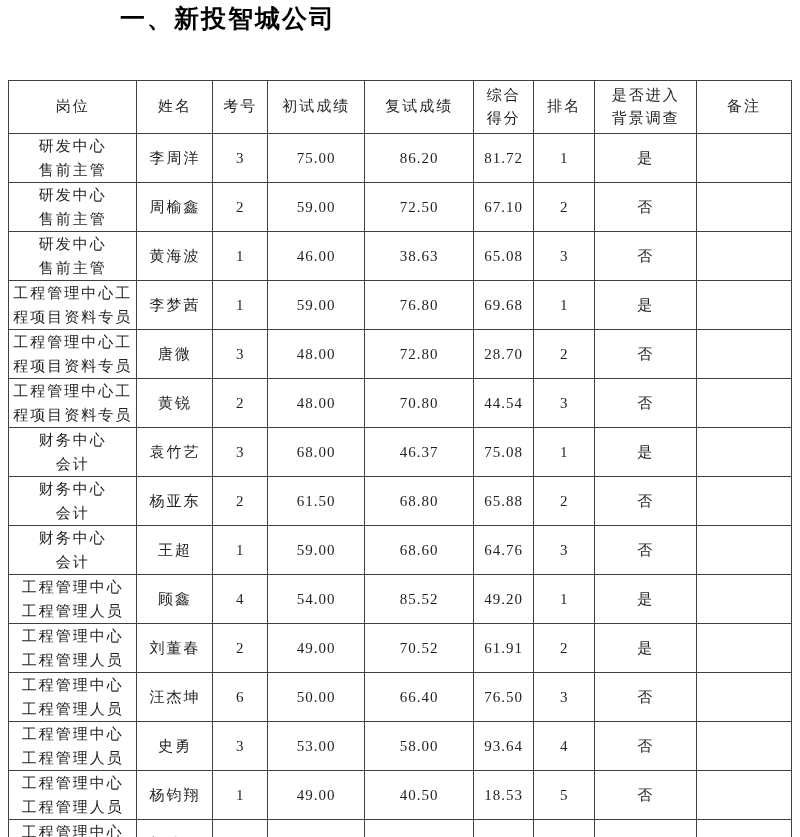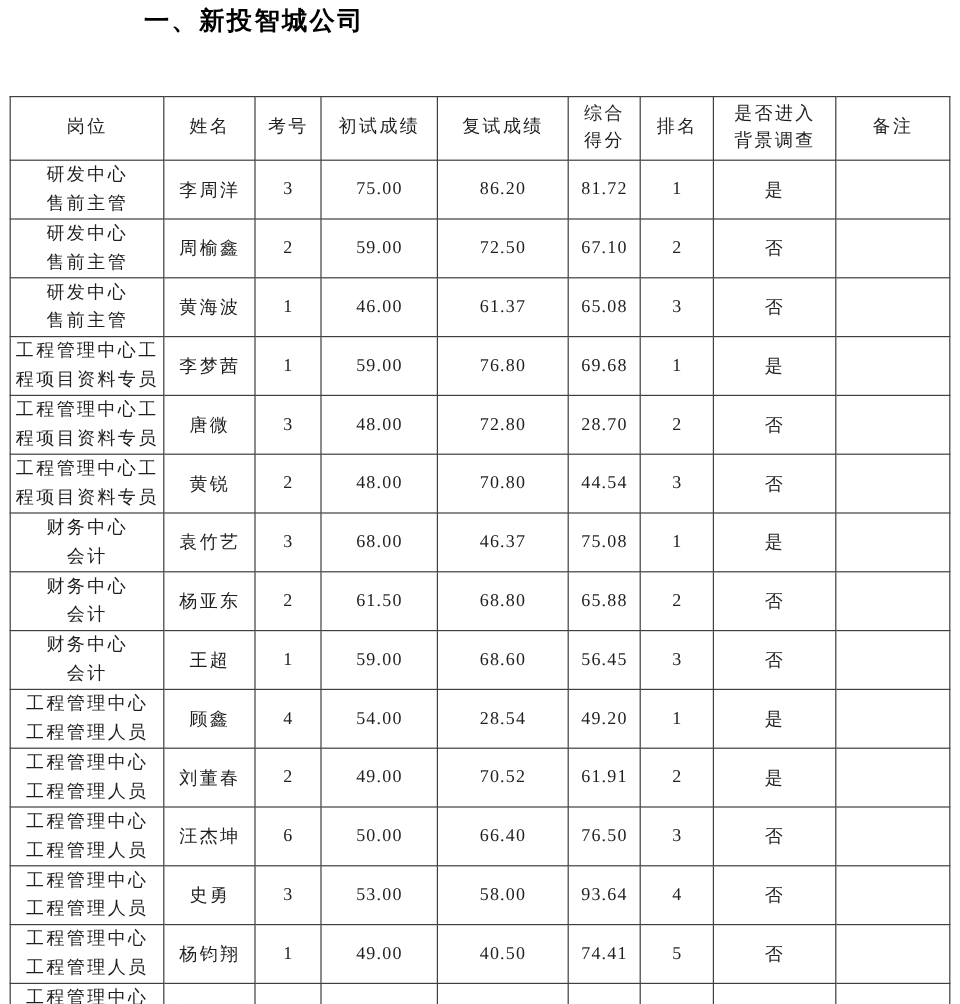--- a/index.html
+++ b/index.html
@@ -14,21 +14,21 @@
   }
   .page {
     width: 800px;
     height: 837px;
     background: #ffffff;
     overflow: hidden;
   }
   .doc-title {
     font-family: "Liberation Sans", "DejaVu Sans", sans-serif;
     font-weight: bold;
-    font-size: 21px;
+    font-size: 25px;
     color: #000000;
     letter-spacing: 2px;
     margin: 4px 0 0 120px;
     line-height: 28px;
   }
   table.results {
     border-collapse: collapse;
     table-layout: fixed;
     width: 784px;
     margin: 48px 0 0 8px;
@@ -125,21 +125,21 @@
           <td class="cell-num">2</td>
           <td class="cell-cjk">否</td>
           <td class="cell-cjk"></td>
         </tr>
         <tr>
           <td class="cell-position">研发中心
 售前主管</td>
           <td class="cell-cjk">黄海波</td>
           <td class="cell-num">1</td>
           <td class="cell-num">46.00</td>
-          <td class="cell-num">61.37</td>
+          <td class="cell-num">38.63</td>
           <td class="cell-num">65.08</td>
           <td class="cell-num">3</td>
           <td class="cell-cjk">否</td>
           <td class="cell-cjk"></td>
         </tr>
         <tr>
           <td class="cell-position">工程管理中心工
 程项目资料专员</td>
           <td class="cell-cjk">李梦茜</td>
           <td class="cell-num">1</td>
@@ -198,32 +198,32 @@
           <td class="cell-cjk">否</td>
           <td class="cell-cjk"></td>
         </tr>
         <tr>
           <td class="cell-position">财务中心
 会计</td>
           <td class="cell-cjk">王超</td>
           <td class="cell-num">1</td>
           <td class="cell-num">59.00</td>
           <td class="cell-num">68.60</td>
-          <td class="cell-num">56.45</td>
+          <td class="cell-num">64.76</td>
           <td class="cell-num">3</td>
           <td class="cell-cjk">否</td>
           <td class="cell-cjk"></td>
         </tr>
         <tr>
           <td class="cell-position">工程管理中心
 工程管理人员</td>
           <td class="cell-cjk">顾鑫</td>
           <td class="cell-num">4</td>
           <td class="cell-num">54.00</td>
-          <td class="cell-num">28.54</td>
+          <td class="cell-num">85.52</td>
           <td class="cell-num">49.20</td>
           <td class="cell-num">1</td>
           <td class="cell-cjk">是</td>
           <td class="cell-cjk"></td>
         </tr>
         <tr>
           <td class="cell-position">工程管理中心
 工程管理人员</td>
           <td class="cell-cjk">刘董春</td>
           <td class="cell-num">2</td>
@@ -258,21 +258,21 @@
           <td class="cell-cjk">否</td>
           <td class="cell-cjk"></td>
         </tr>
         <tr>
           <td class="cell-position">工程管理中心
 工程管理人员</td>
           <td class="cell-cjk">杨钧翔</td>
           <td class="cell-num">1</td>
           <td class="cell-num">49.00</td>
           <td class="cell-num">40.50</td>
-          <td class="cell-num">74.41</td>
+          <td class="cell-num">18.53</td>
           <td class="cell-num">5</td>
           <td class="cell-cjk">否</td>
           <td class="cell-cjk"></td>
         </tr>
         <tr>
           <td class="cell-position">工程管理中心
 工程管理人员</td>
           <td class="cell-cjk">刘才星</td>
           <td class="cell-num">5</td>
           <td class="cell-num">48.00</td>

